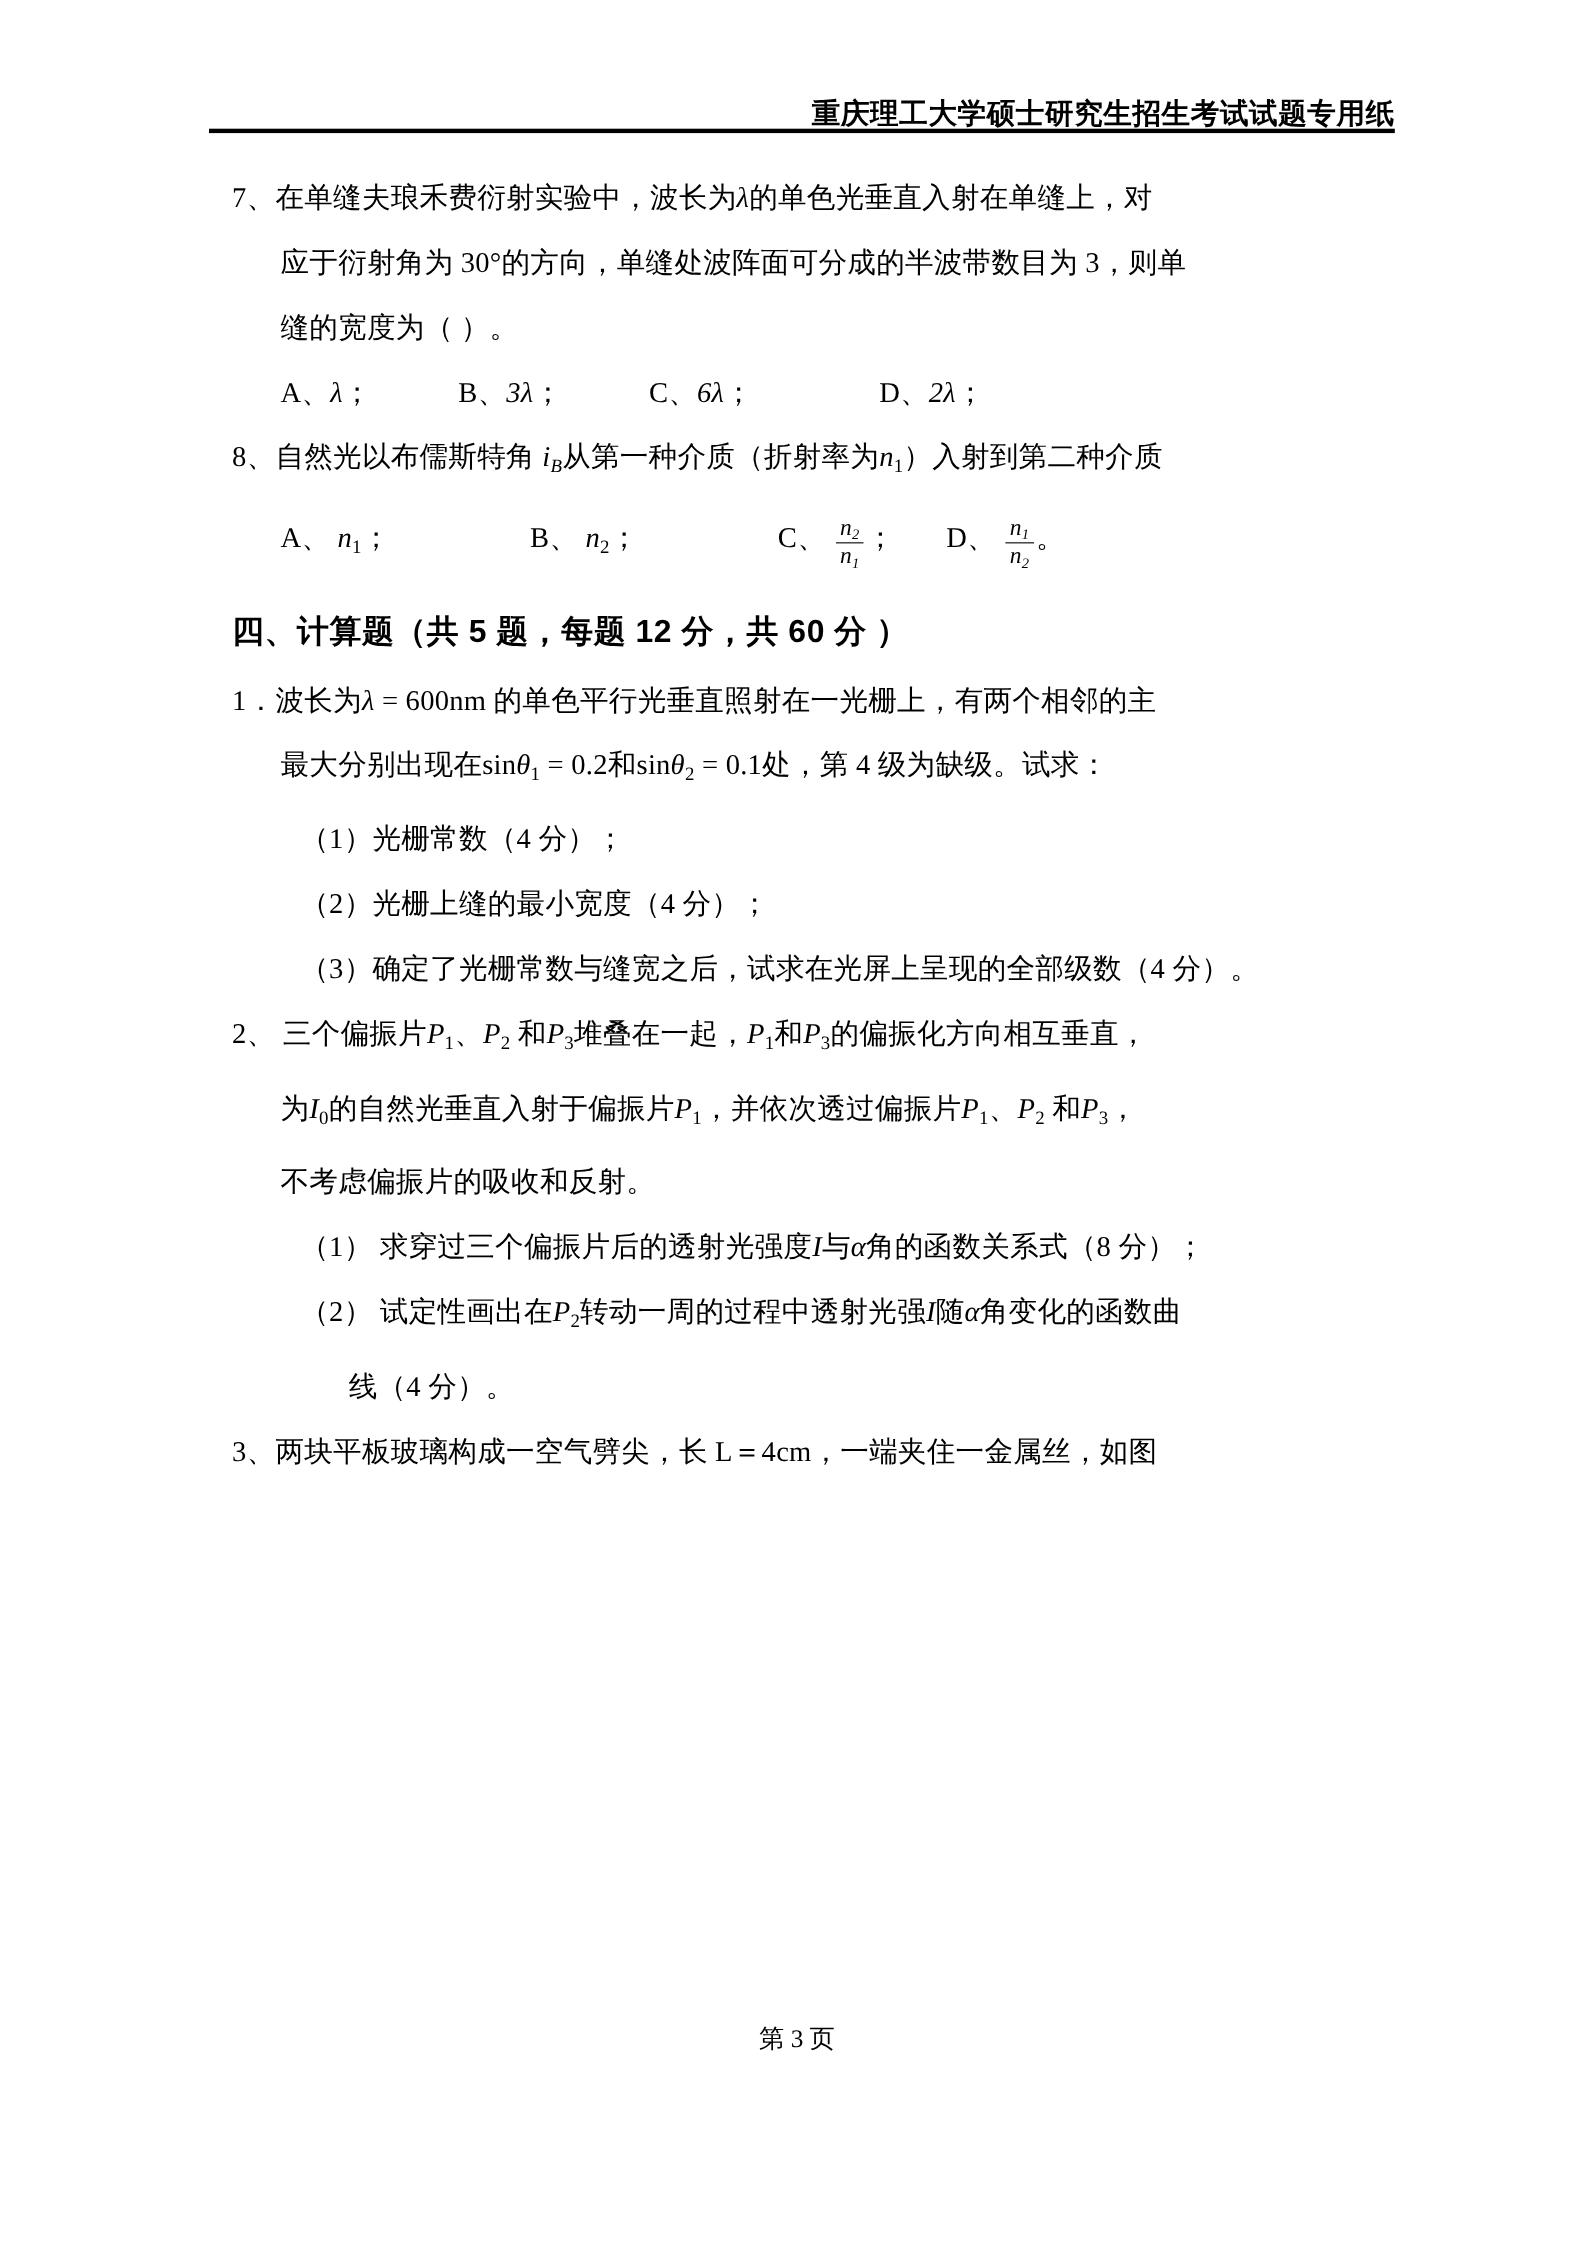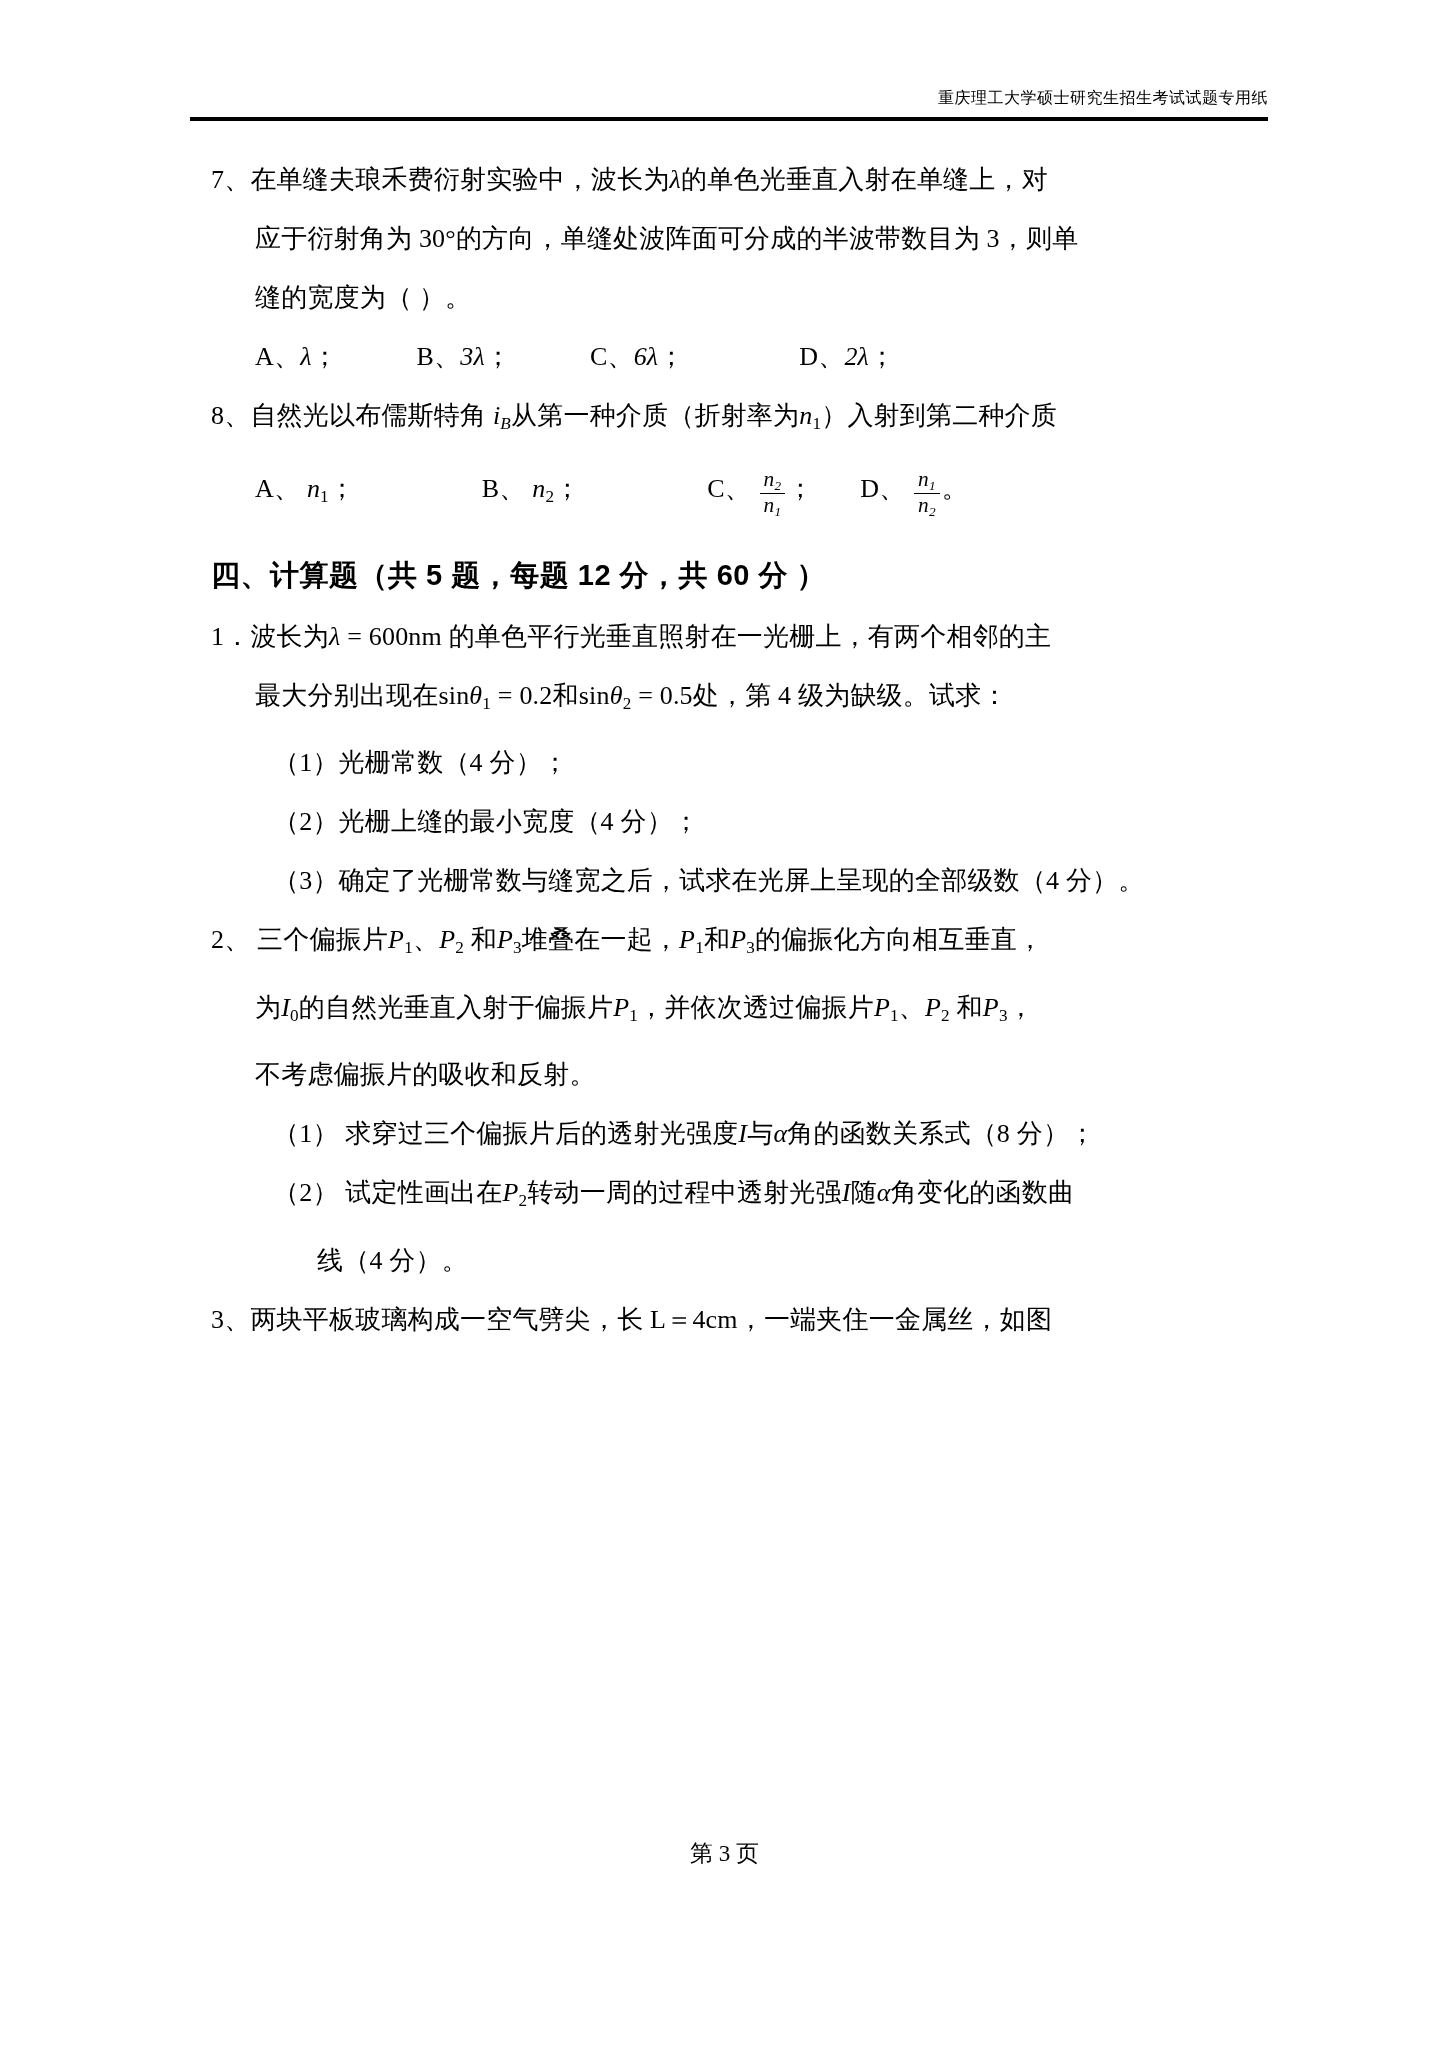--- a/index.html
+++ b/index.html
@@ -18,22 +18,22 @@
     padding:0;
   }
   
   .header{
     position:absolute;
     left:190px;top:88px;width:1078px;
     text-align:right;
   }
   .header-title{
     font-family:"Liberation Sans","DejaVu Sans",sans-serif;
-    font-weight:normal;
-    font-size:16px;
+    font-weight:bold;
+    font-size:26px;
     letter-spacing:0.5px;
     line-height:1.2;
     white-space:nowrap;
   }
   .header-rule{
     position:absolute;
     left:190px;top:117px;width:1078px;height:0;
     border-top:4px solid #000;
   }
   
@@ -123,21 +123,21 @@
         <span><span>B、</span> <span class="mi">n</span><sub class="up">2</sub><span>；</span></span><span class="gap-xl"></span>
         <span><span>C、</span> <span class="frac"><span class="num"><span>n</span><sub>2</sub></span><span class="den"><span>n</span><sub>1</sub></span></span><span>；</span></span><span class="gap-sm"></span>
         <span><span>D、</span> <span class="frac"><span class="num"><span>n</span><sub>1</sub></span><span class="den"><span>n</span><sub>2</sub></span></span><span>。</span></span>
       </div>
     </div>
 
     <div class="section-heading">四、计算题（共 5 题，每题 12 分，共 60 分 ）</div>
 
     <div>
       <div class="line"><span>1．波长为</span><span class="mi">λ</span> <span>= 600</span><span class="mi-up">nm</span> <span>的单色平行光垂直照射在一光栅上，有两个相邻的主</span></div>
-      <div class="line indent1"><span>最大分别出现在</span><span class="mi-up">sin</span><span class="mi">θ</span><sub class="up">1</sub> <span>= 0.2</span><span>和</span><span class="mi-up">sin</span><span class="mi">θ</span><sub class="up">2</sub> <span>= 0.5</span><span>处，第 4 级为缺级。试求：</span></div>
+      <div class="line indent1"><span>最大分别出现在</span><span class="mi-up">sin</span><span class="mi">θ</span><sub class="up">1</sub> <span>= 0.2</span><span>和</span><span class="mi-up">sin</span><span class="mi">θ</span><sub class="up">2</sub> <span>= 0.1</span><span>处，第 4 级为缺级。试求：</span></div>
       <div class="line indent2">（1）光栅常数（4 分）；</div>
       <div class="line indent2">（2）光栅上缝的最小宽度（4 分）；</div>
       <div class="line indent2">（3）确定了光栅常数与缝宽之后，试求在光屏上呈现的全部级数（4 分）。</div>
     </div>
 
     <div>
       <div class="line"><span>2、 三个偏振片</span><span class="mi">P</span><sub class="up">1</sub><span>、</span><span class="mi">P</span><sub class="up">2</sub> <span>和</span><span class="mi">P</span><sub class="up">3</sub><span>堆叠在一起，</span><span class="mi">P</span><sub class="up">1</sub><span>和</span><span class="mi">P</span><sub class="up">3</sub><span>的偏振化方向相互垂直，</span></div>
       <div class="line indent1"><span>为</span><span class="mi">I</span><sub class="up">0</sub><span>的自然光垂直入射于偏振片</span><span class="mi">P</span><sub class="up">1</sub><span>，并依次透过偏振片</span><span class="mi">P</span><sub class="up">1</sub><span>、</span><span class="mi">P</span><sub class="up">2</sub> <span>和</span><span class="mi">P</span><sub class="up">3</sub><span>，</span></div>
       <div class="line indent1">不考虑偏振片的吸收和反射。</div>
       <div class="line indent2"><span>（1） 求穿过三个偏振片后的透射光强度</span><span class="mi">I</span><span>与</span><span class="mi">α</span><span>角的函数关系式（8 分）；</span></div>

